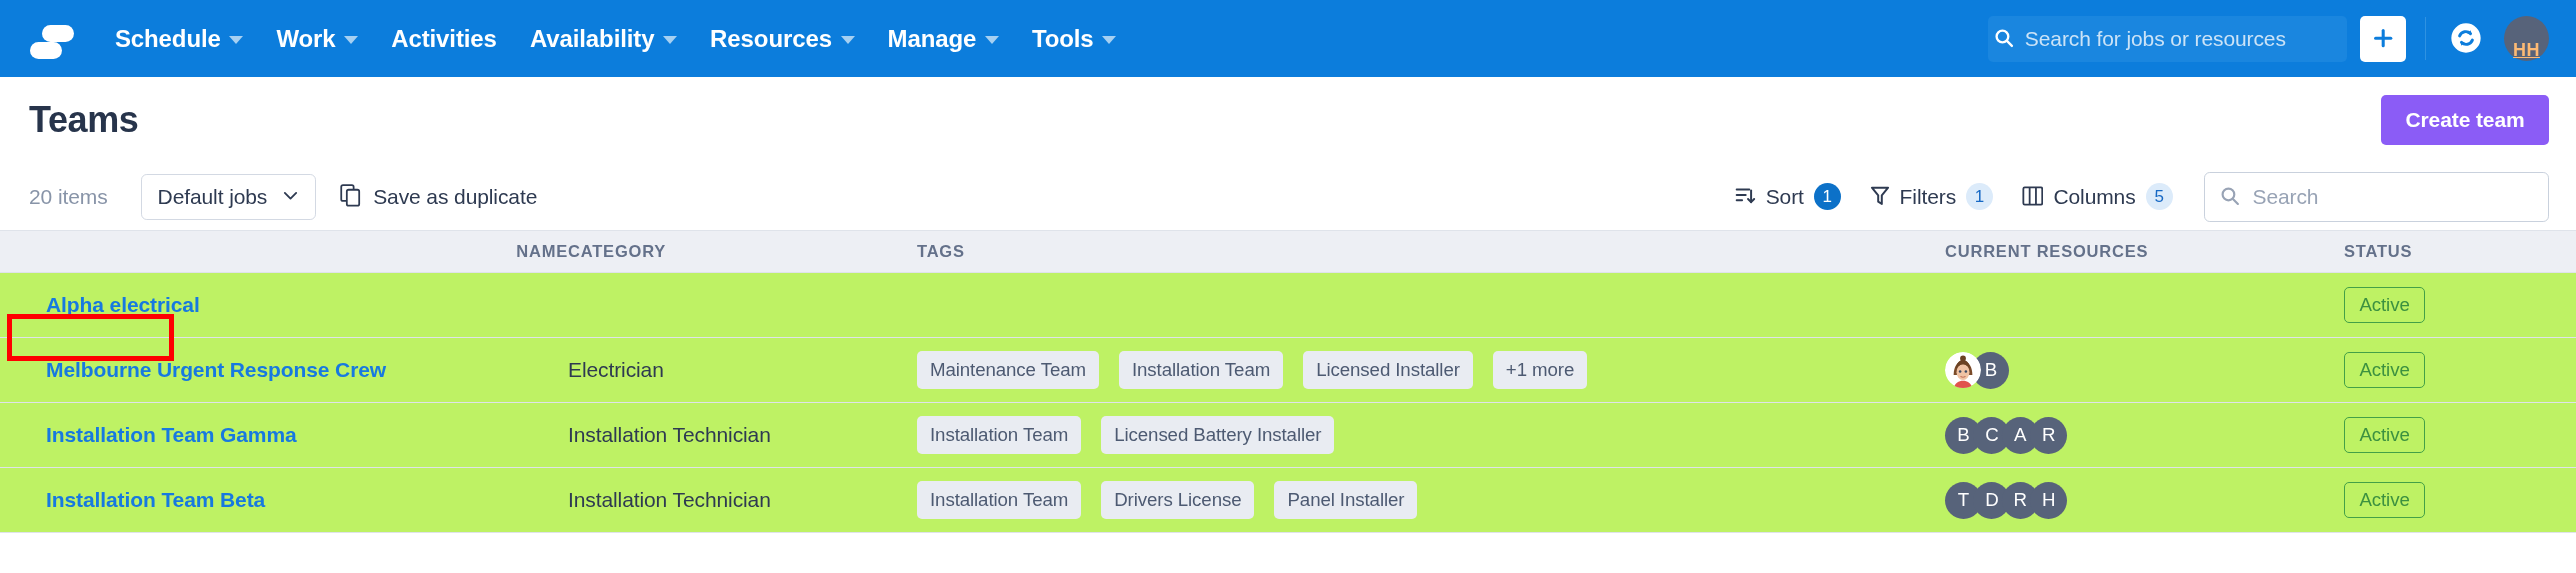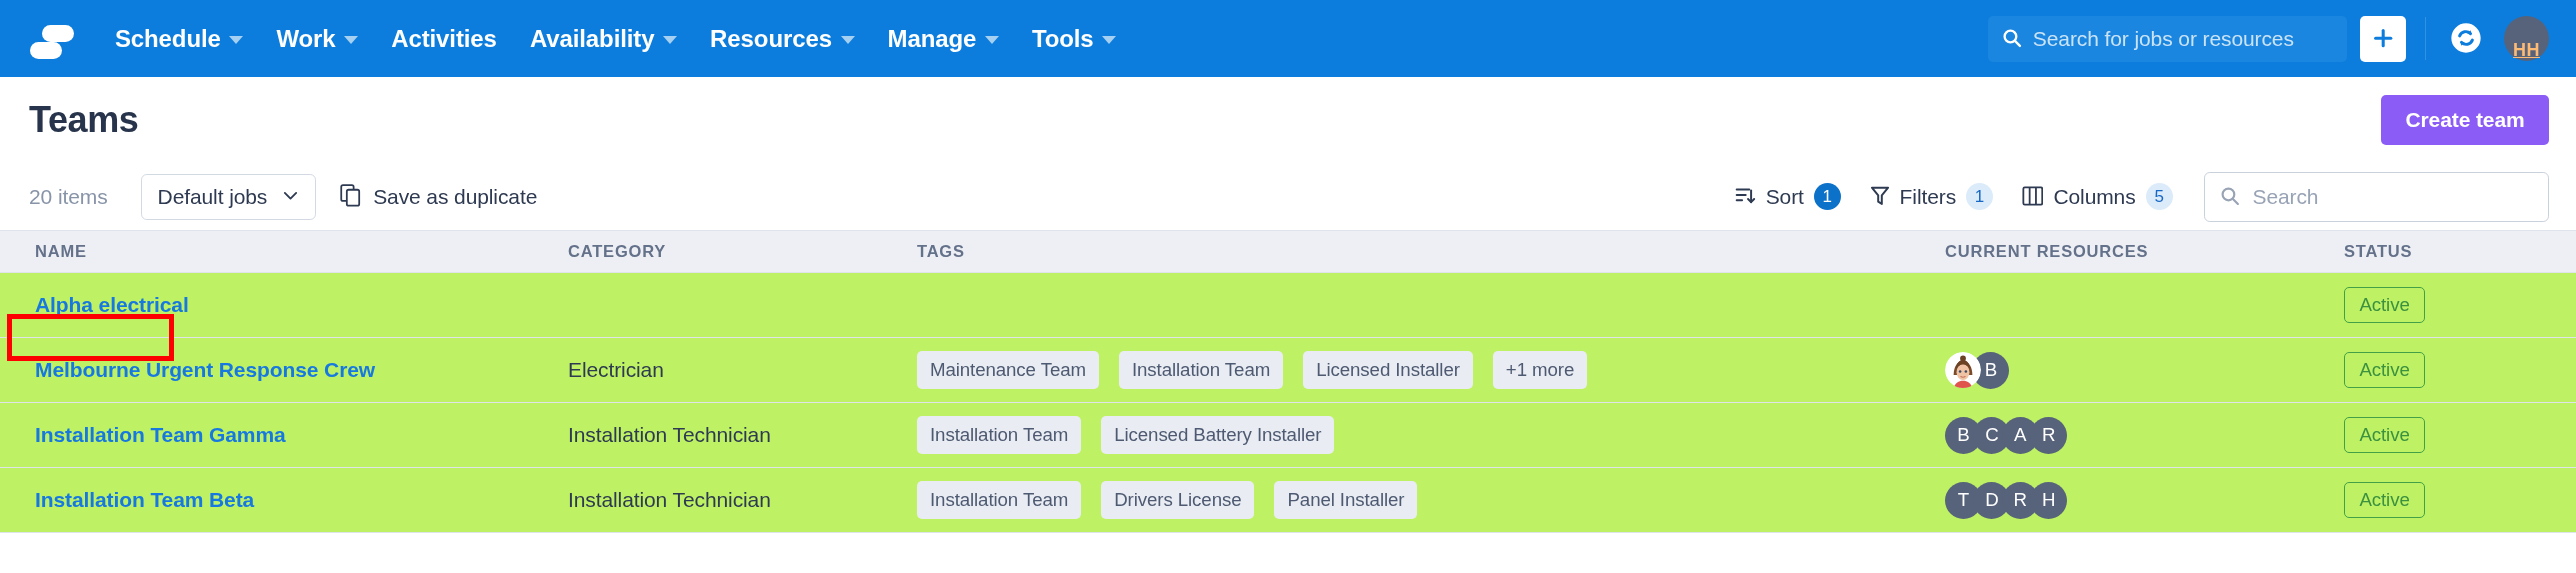--- a/index.html
+++ b/index.html
@@ -63,21 +63,21 @@
     align-items: center;
     gap: 0;
   }
   .nav-search {
     width: 359px;
     height: 46px;
     background: #1a86df;
     border-radius: 5px;
     display: flex;
     align-items: center;
-    padding: 0 13px;
+    padding: 0 5px;
     gap: 10px;
     cursor: text;
   }
   .nav-search .ph {
     color: #cbe3f7;
     font-size: 21px;
     letter-spacing: -0.1px;
   }
   .plus-btn {
     width: 46px; height: 46px;
@@ -213,21 +213,21 @@
     align-items: center;
     border-top: 0.7px solid #dfe3ea;
     border-bottom: 0.7px solid #dfe3ea;
   }
   .th {
     font-size: 16.5px;
     font-weight: 700;
     color: #64718a;
     letter-spacing: 0.8px;
   }
-  .col-name   { width: 568px; padding-left: 35px; flex: 0 0 auto; }
+  .col-name   { width: 568px; padding-left: 46px; flex: 0 0 auto; text-align: right; }
   .col-cat    { width: 349px; flex: 0 0 auto; }
   .col-tags   { width: 1028px; flex: 0 0 auto; }
   .col-res    { width: 399px; flex: 0 0 auto; }
   .col-status { flex: 1 1 auto; }
 
   .trow {
     display: flex;
     align-items: center;
     height: 65px;
     border-bottom: 0.7px solid #dfe3ea;

